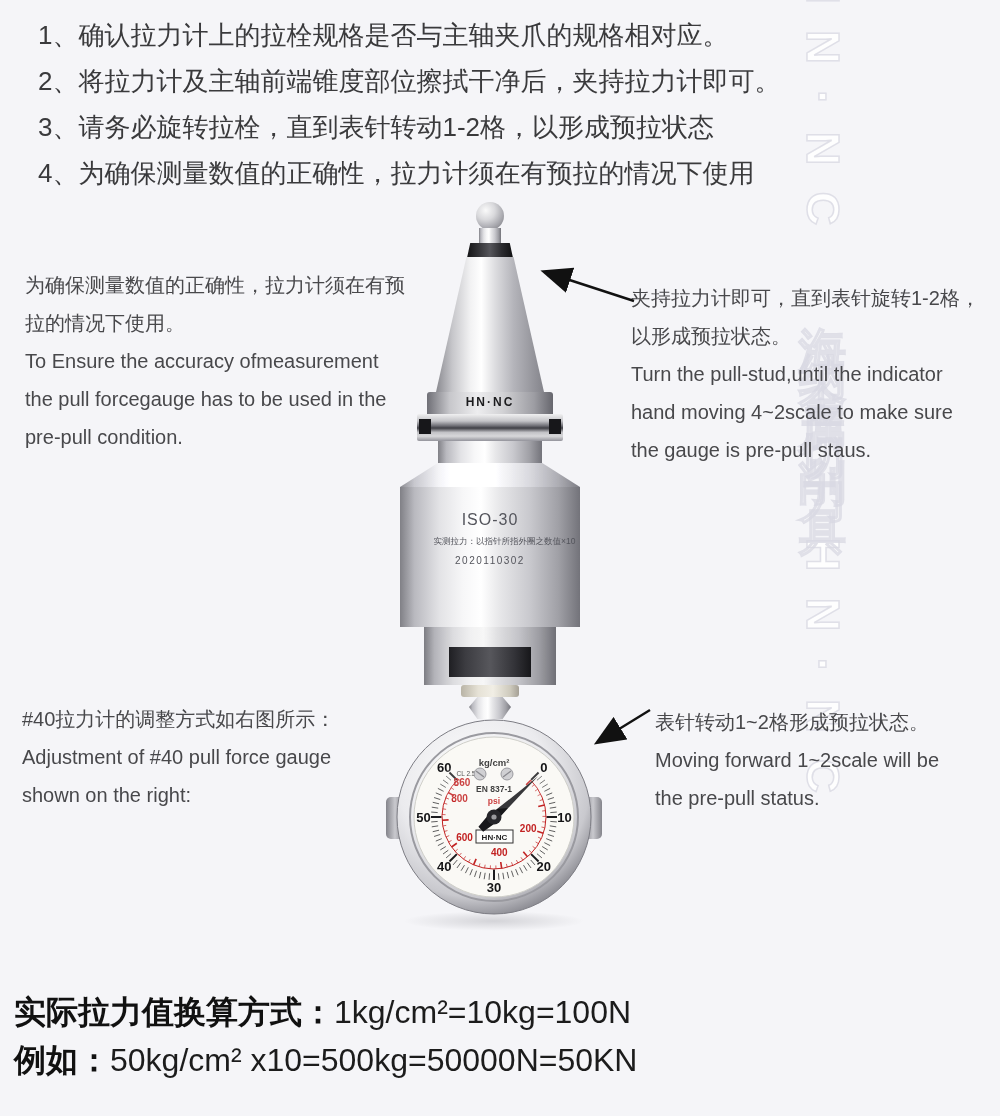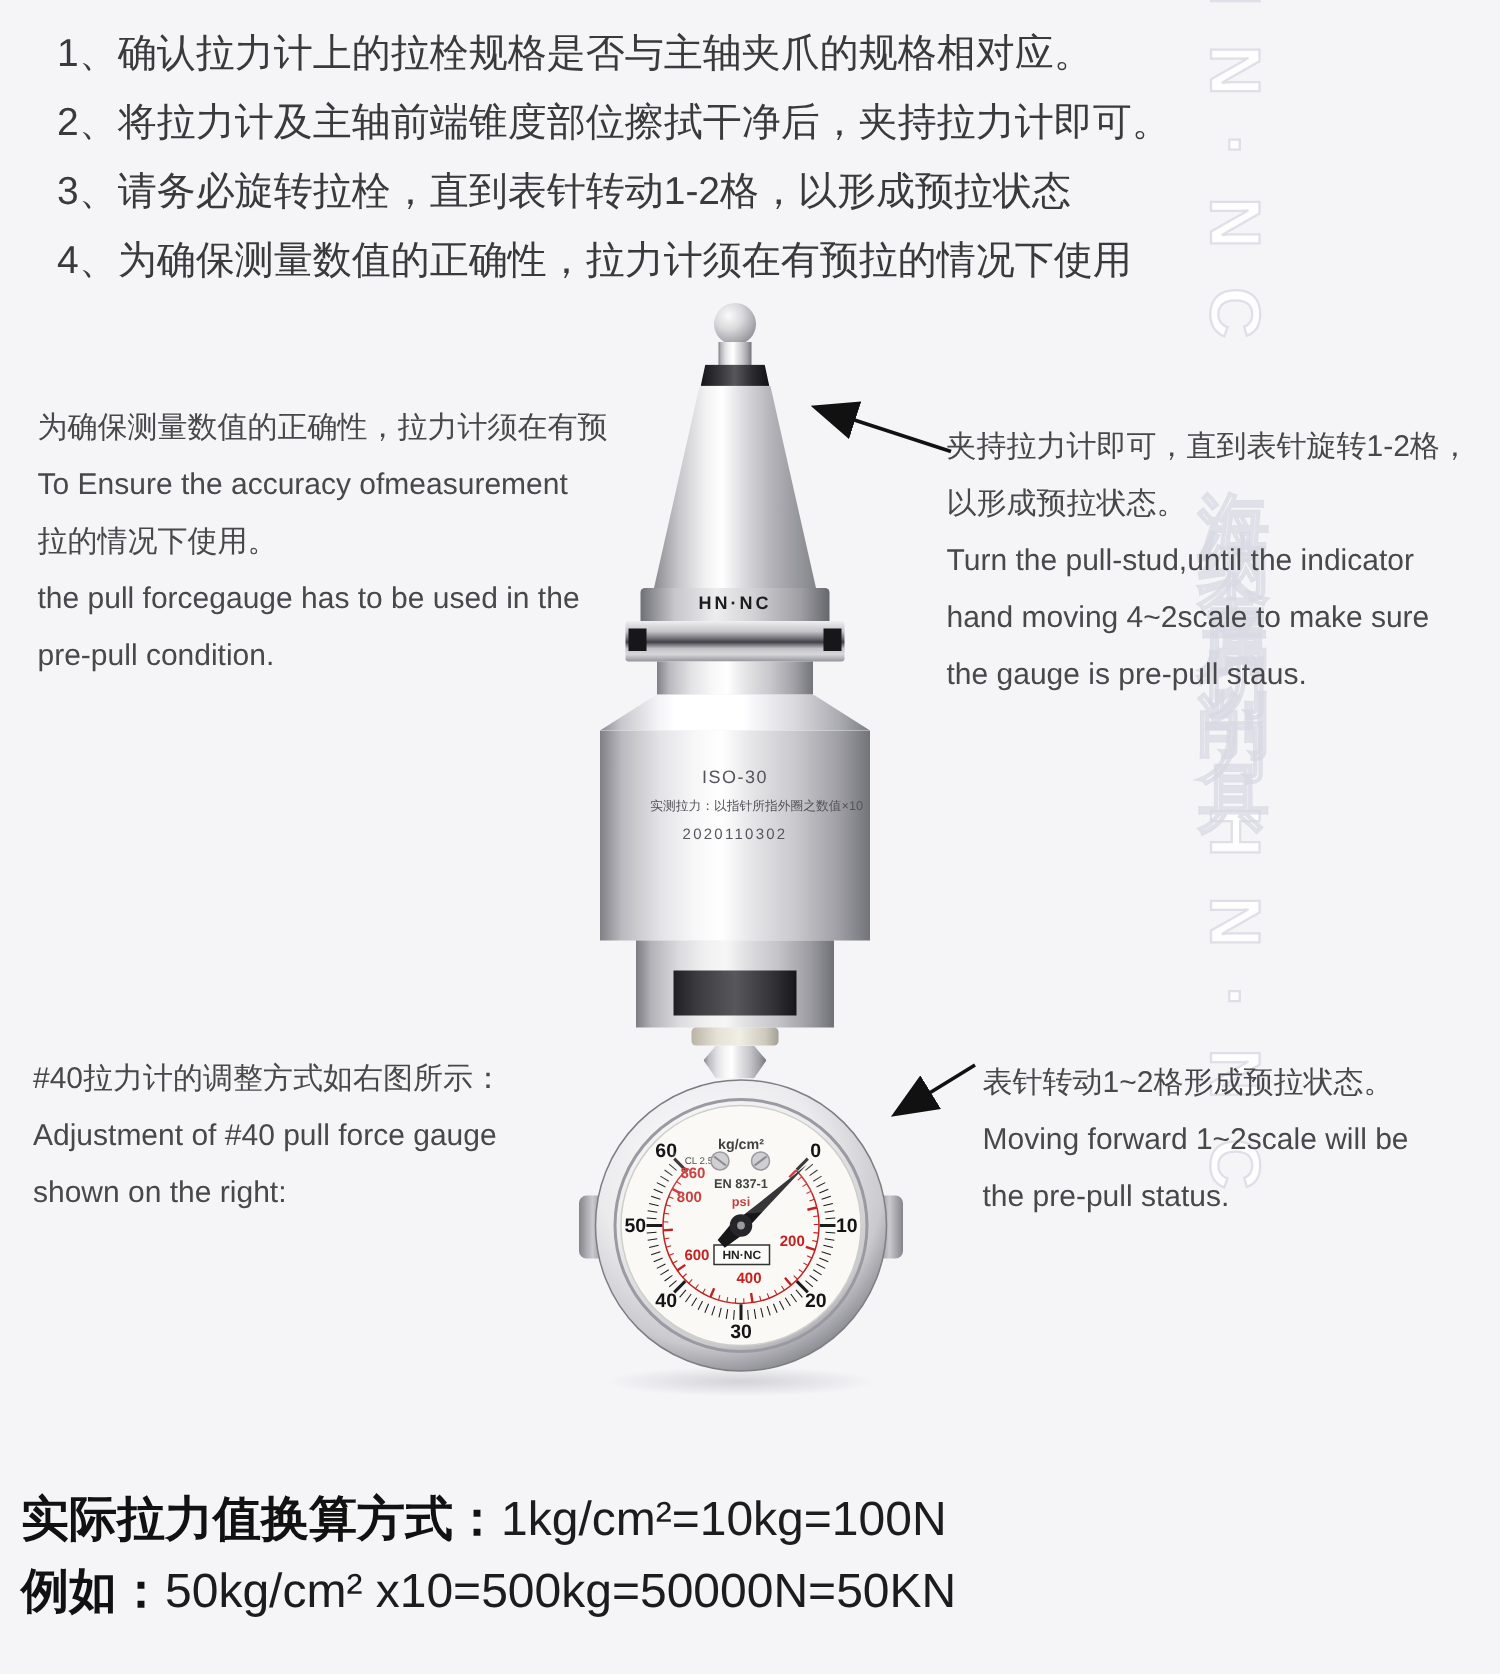--- a/index.html
+++ b/index.html
@@ -36,21 +36,21 @@
   .part{position:absolute;}
   .metal-h{background:linear-gradient(90deg,#808086 0%,#b9b9bf 8%,#e3e3e6 22%,#f7f7f8 35%,#ffffff 45%,#e8e8ea 55%,#c9c9ce 72%,#a0a0a6 88%,#73737a 100%);}
   .metal-cone{background:linear-gradient(90deg,#8a8a90 0%,#c6c6ca 15%,#f2f2f3 32%,#ffffff 42%,#dcdcdf 55%,#b4b4ba 72%,#84848b 100%);}
   .metal-band{background:linear-gradient(90deg,#6f6f76 0%,#c7c7cb 18%,#ededef 40%,#d2d2d5 60%,#9d9da3 85%,#66666d 100%);}
   .metal-groove{background:linear-gradient(180deg,#f0f0f1 0%,#c4c4c8 26%,#6d6d74 44%,#3f3f45 52%,#c2c2c6 68%,#d8d8da 82%,#93939b 100%);}
   .metal-dark{background:linear-gradient(90deg,#141416 0%,#3a3a3e 30%,#56565b 50%,#2c2c30 75%,#101012 100%);}
   .window-dark{background:linear-gradient(90deg,#1f1f23 0%,#3c3c41 20%,#57575c 50%,#333338 80%,#17171a 100%);}
   .ball{border-radius:50%;background:radial-gradient(circle at 35% 30%,#fafafa 0%,#d9d9dc 35%,#a9a9af 65%,#6e6e74 100%);}
   .washer{background:linear-gradient(90deg,#b9b4a6,#e6e2d6 30%,#f1eee5 55%,#cdc9bc 85%,#a5a095);border-radius:3px;}
   .engrave{position:absolute;width:100%;text-align:center;color:#54555c;}
-  .engrave .m1{font-size:12px;letter-spacing:1px;}
+  .engrave .m1{font-size:16px;letter-spacing:1px;}
   .engrave .m2{font-size:8.5px;margin-top:7px;padding-left:29px;}
   .engrave .m3{font-size:10px;margin-top:7px;letter-spacing:1.5px;}
   .band-label{position:absolute;width:100%;text-align:center;font-size:12px;font-weight:bold;letter-spacing:2px;color:#1c1c1e;top:3px;}
   .gauge-shadow{position:absolute;left:28px;top:716px;width:182px;height:20px;border-radius:50%;
     background:radial-gradient(ellipse at center, rgba(60,60,70,0.18) 0%, rgba(60,60,70,0.0) 70%);}
 
   svg text{font-family:"Liberation Sans","DejaVu Sans",sans-serif;}
   .arrows{position:absolute;left:0;top:0;z-index:3;pointer-events:none;}
 </style>
 </head>
@@ -62,22 +62,22 @@
 
   <div class="instructions">
     <div class="line">1、确认拉力计上的拉栓规格是否与主轴夹爪的规格相对应。</div>
     <div class="line">2、将拉力计及主轴前端锥度部位擦拭干净后，夹持拉力计即可。</div>
     <div class="line">3、请务必旋转拉栓，直到表针转动1-2格，以形成预拉状态</div>
     <div class="line">4、为确保测量数值的正确性，拉力计须在有预拉的情况下使用</div>
   </div>
 
   <div class="note note-pre-pull">
     <div class="line">为确保测量数值的正确性，拉力计须在有预</div>
+    <div class="line">拉的情况下使用。</div>
     <div class="line">To Ensure the accuracy ofmeasurement</div>
-    <div class="line">拉的情况下使用。</div>
     <div class="line">the pull forcegauge has to be used in the</div>
     <div class="line">pre-pull condition.</div>
   </div>
 
   <div class="note note-turn-stud">
     <div class="line">夹持拉力计即可，直到表针旋转1-2格，</div>
     <div class="line">以形成预拉状态。</div>
     <div class="line">Turn the pull-stud,until the indicator</div>
     <div class="line">hand moving 4~2scale to make sure</div>
     <div class="line">the gauge is pre-pull staus.</div>

